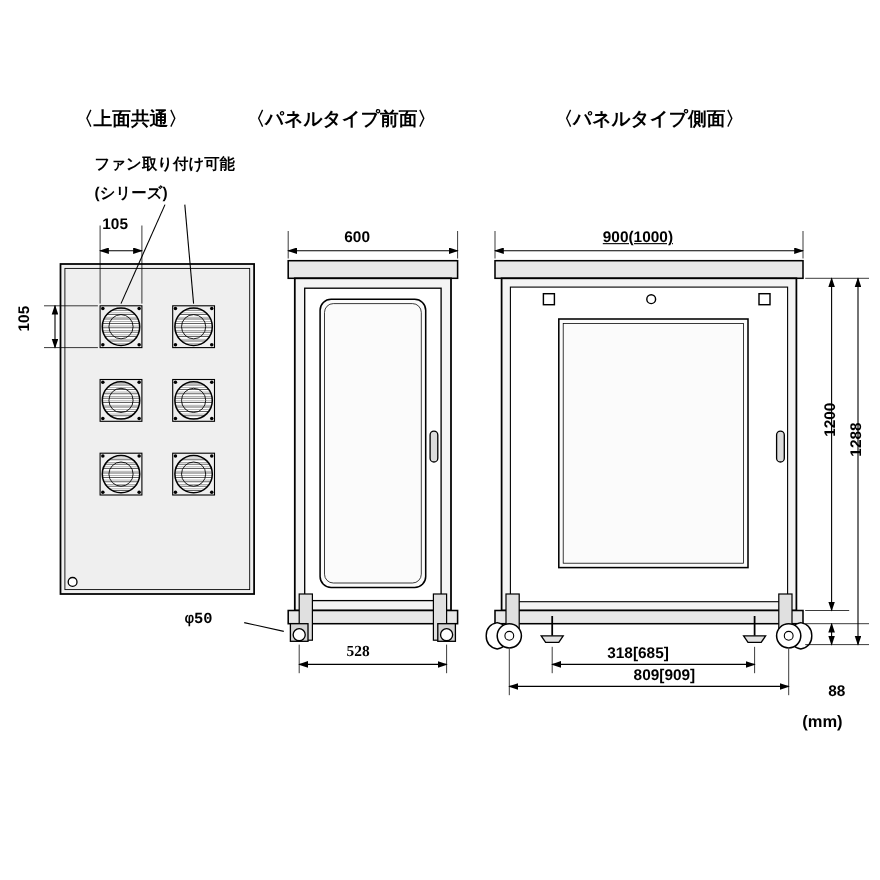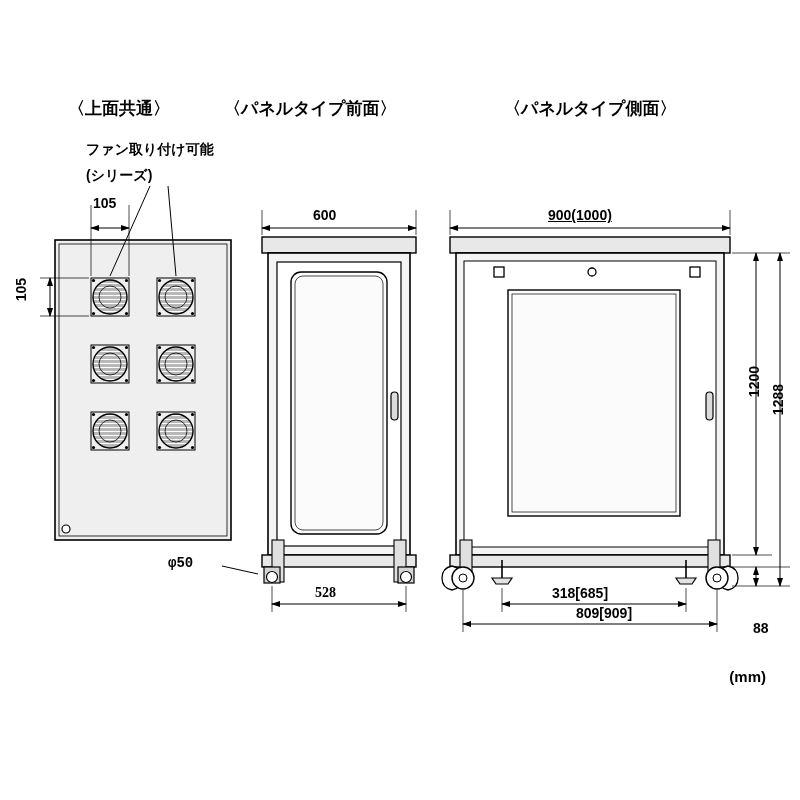--- a/index.html
+++ b/index.html
@@ -51,21 +51,20 @@
     font-weight: bold;
     line-height: 1.55;
     white-space: pre;
   }
   .unit {
     position: absolute;
     right: 34px;
     top: 648px;
     font-size: 15px;
     font-weight: bold;
-    margin-top: 20px;
   }
   svg { position: absolute; left: 0; top: 0; }
 </style>
 </head>
 <body>
 
 <div class="stage">
 
   <svg width="800" height="800" viewBox="0 0 800 800">
     <defs>

